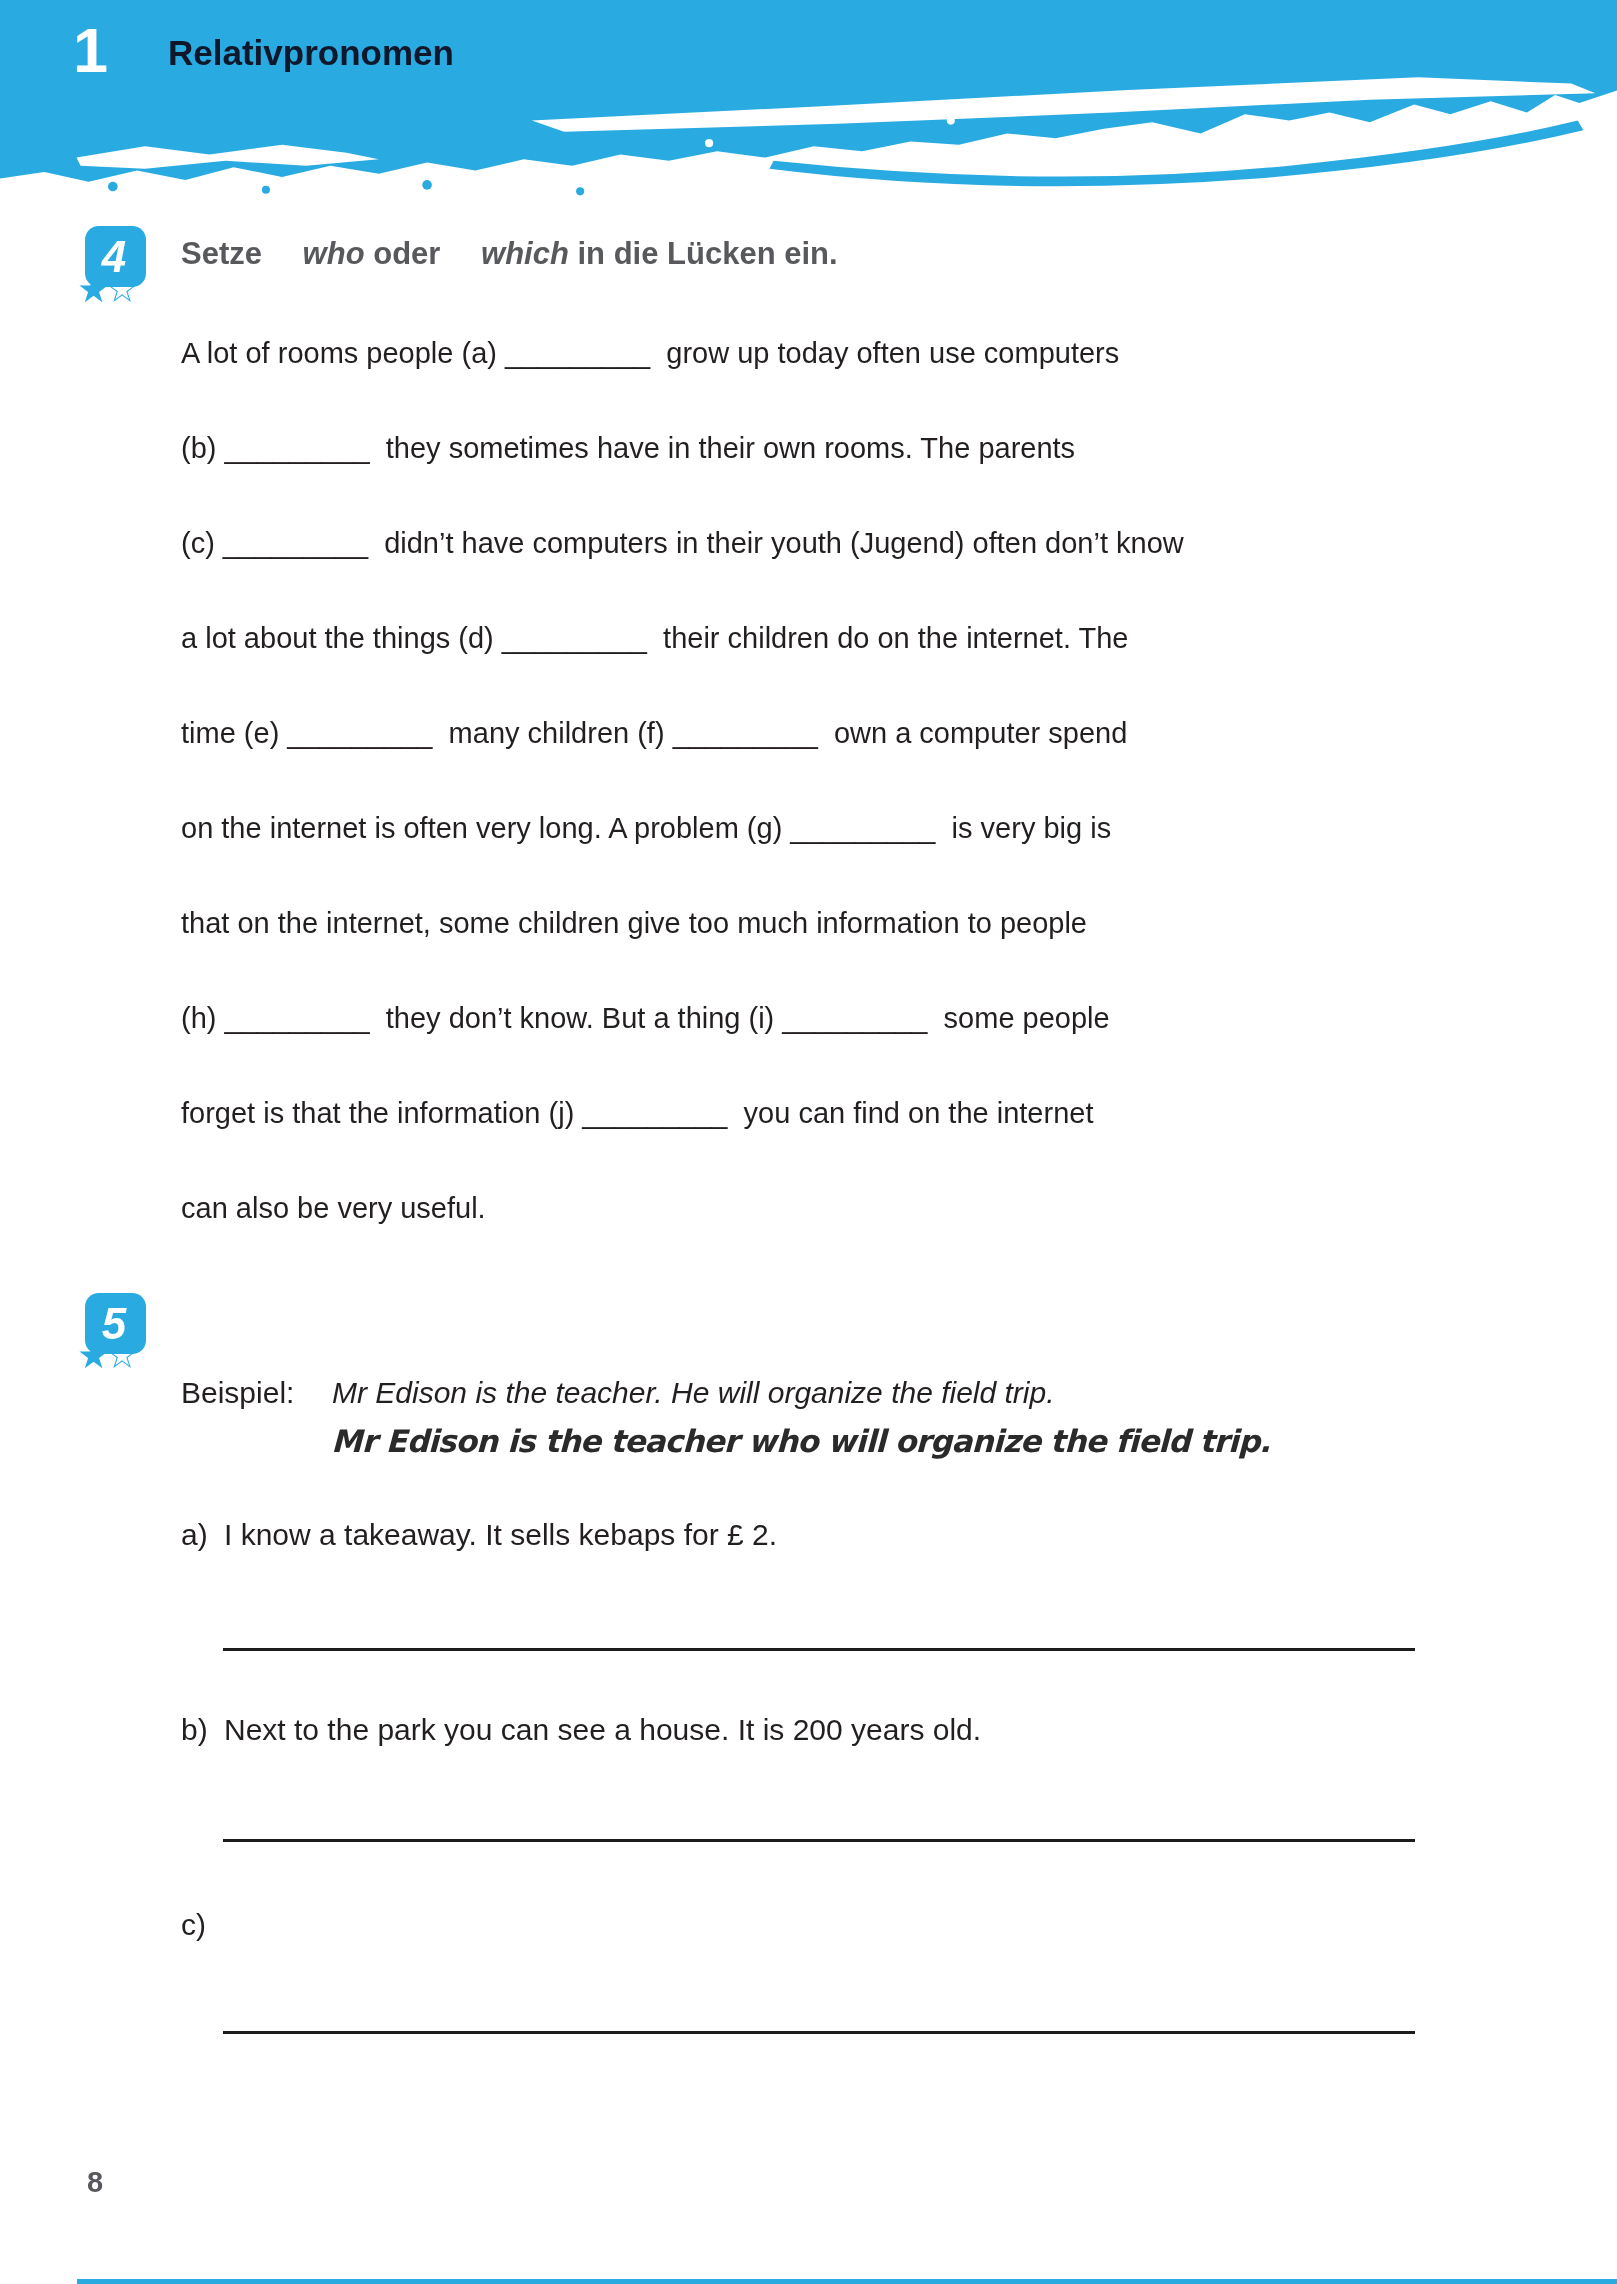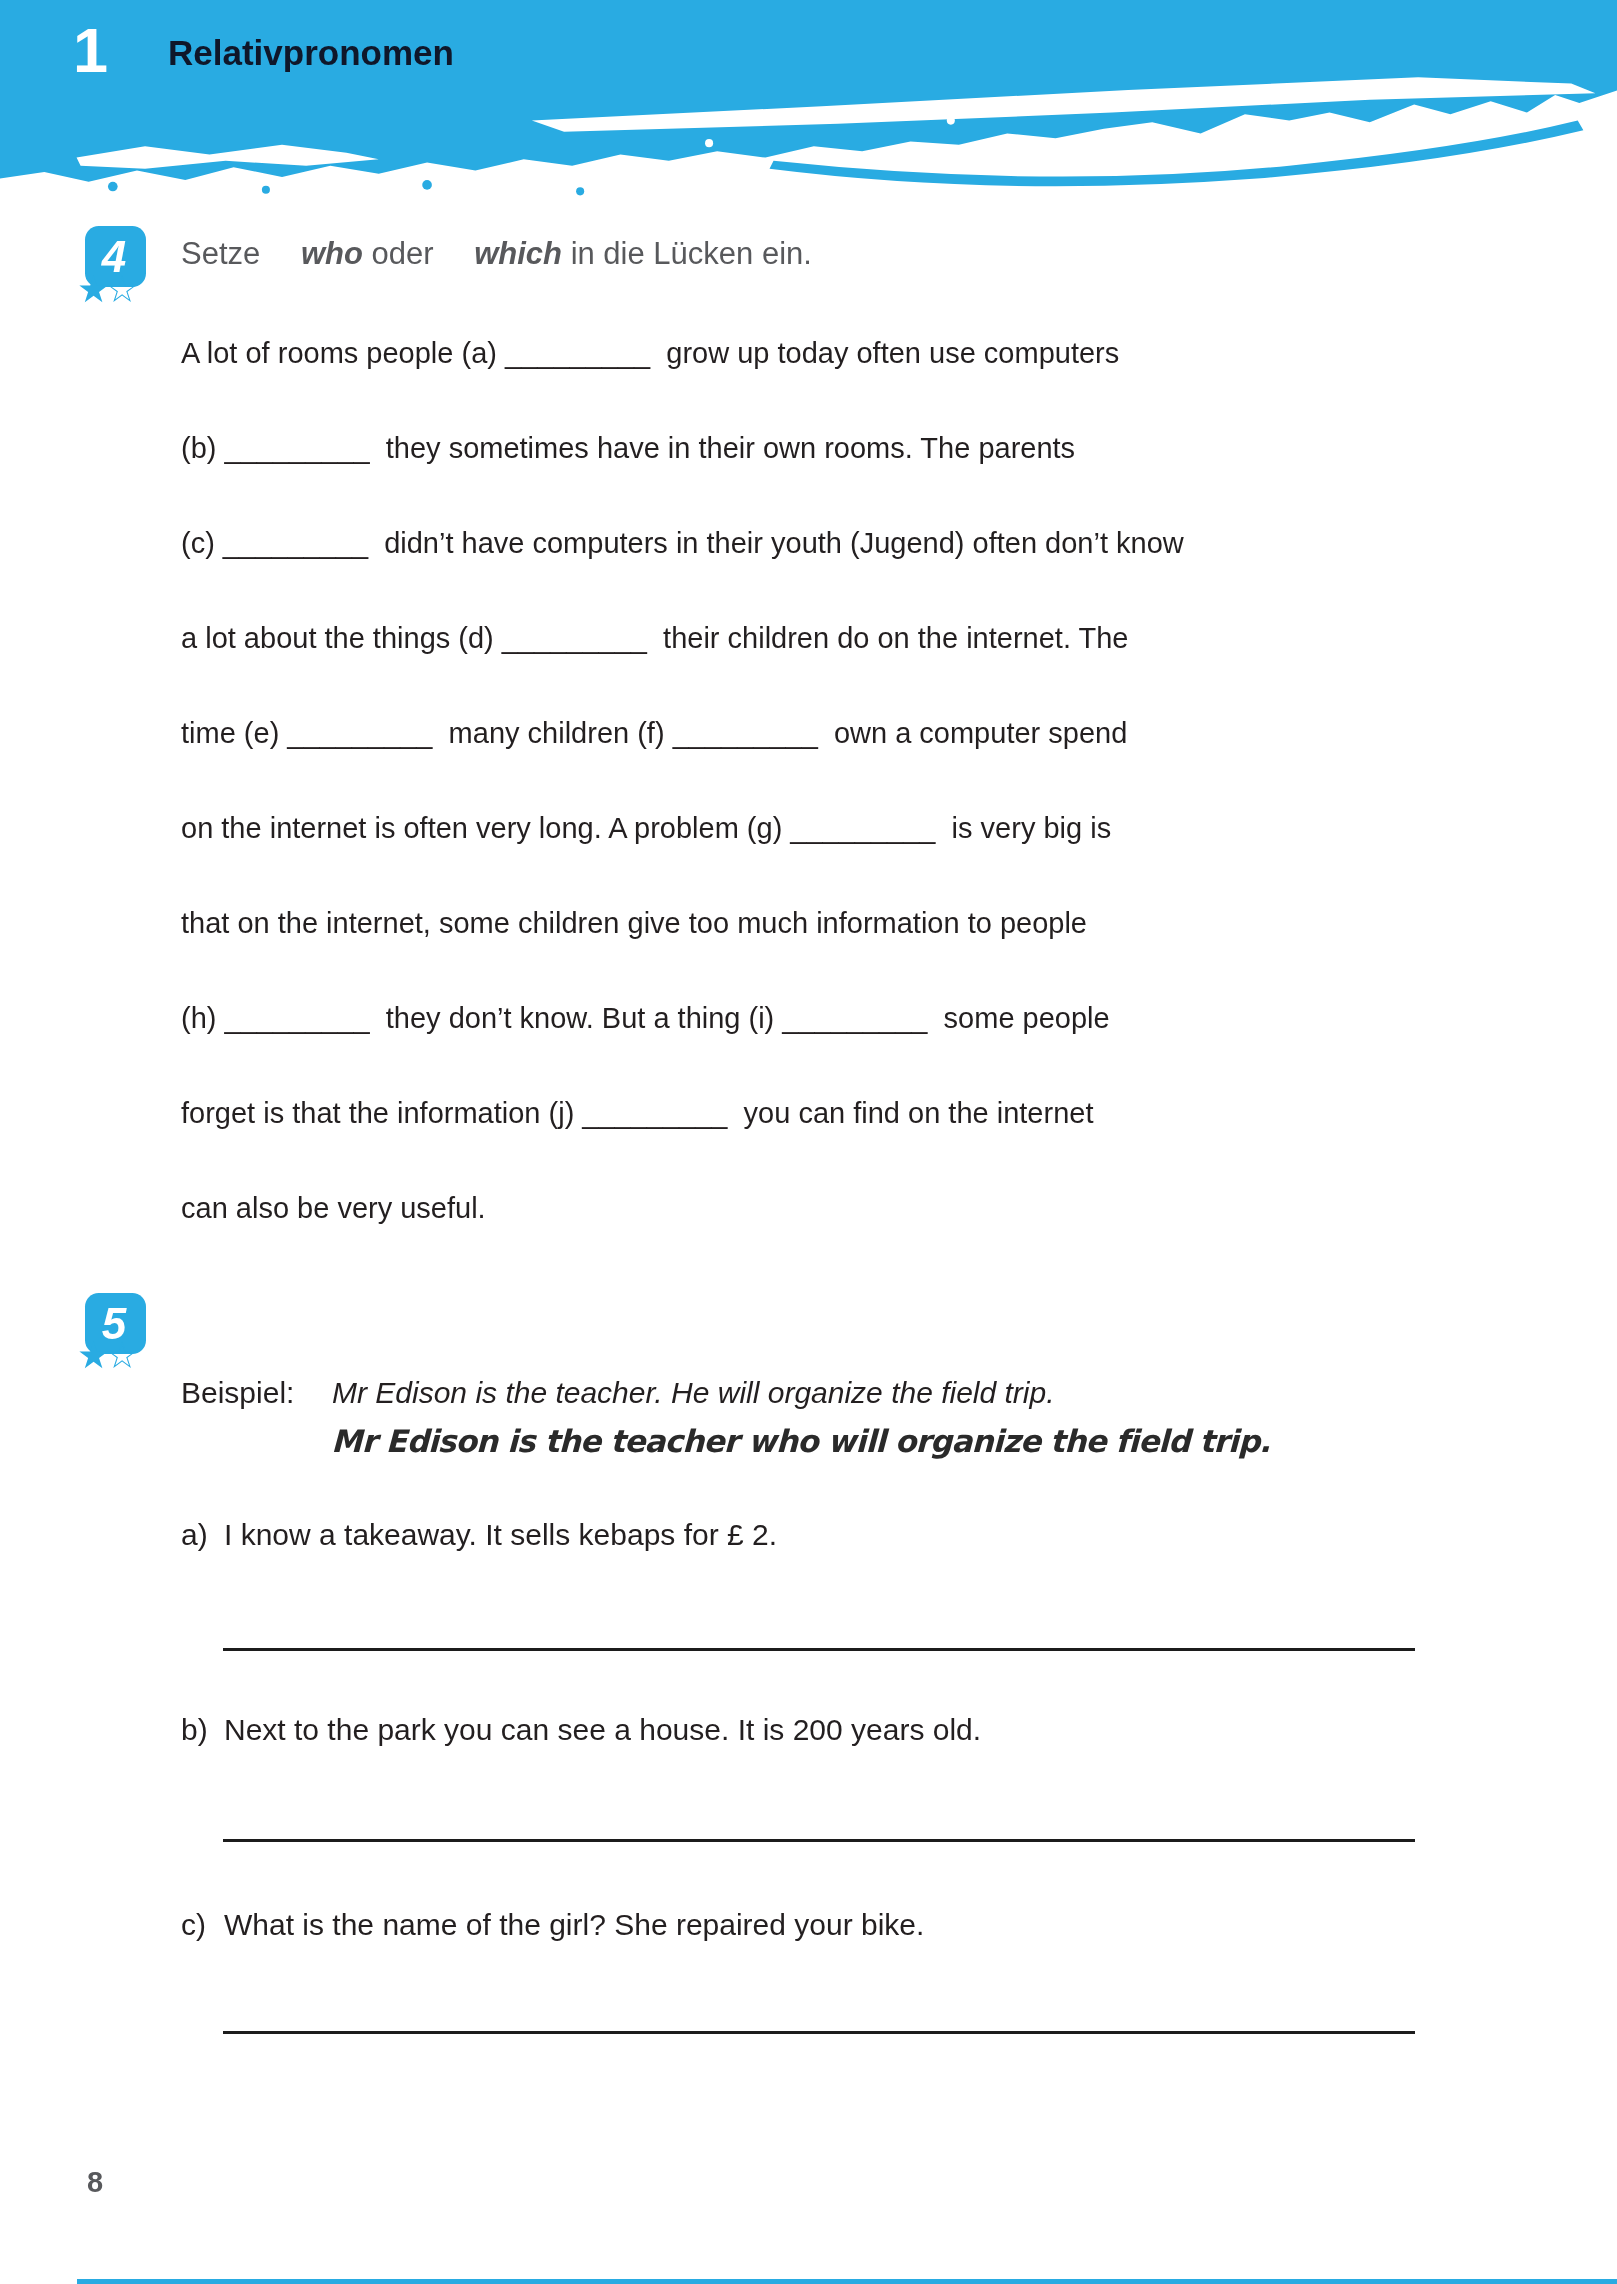--- a/index.html
+++ b/index.html
@@ -41,21 +41,21 @@
     font-family:"DejaVu Sans", sans-serif;
     font-size:37px; color:#29ABE2; letter-spacing:-4.8px; line-height:1;
     white-space:nowrap;
   }
 
   
   .instruction {
     position:absolute; left:181px;
     font-size:31px; line-height:39px; color:#58595C; white-space:nowrap;
   }
-  .seg-b  { font-weight:400; }
+  .seg-b  { font-weight:700; }
   .seg-bi { font-weight:700; font-style:italic;margin-left:32px; }
 
   
   .gap-text { position:absolute; left:181px; top:306px; }
   .gap-text .line {
     font-size:29px; line-height:95px; white-space:pre; color:#231F20;
   }
 
   
   .example-label {
@@ -164,20 +164,19 @@
 
   <div class="item-label" style="top:1515px;">a)</div>
   <div class="item-sentence" style="top:1515px;">I know a takeaway. It sells kebaps for £ 2.</div>
   <div class="answer-line" style="top:1648px;"></div>
 
   <div class="item-label" style="top:1710px;">b)</div>
   <div class="item-sentence" style="top:1710px;">Next to the park you can see a house. It is 200 years old.</div>
   <div class="answer-line" style="top:1839px;"></div>
 
   <div class="item-label" style="top:1905px;">c)</div>
-  <div class="item-sentence" style="top:1905px;">What is the name of the girl? She repaired your bike.</div>
   <div class="answer-line" style="top:2031px;"></div>
 
   <div class="page-number">8</div>
   <div class="bottom-accent-bar"></div>
 
 </div>
 
 
 </body></html>

